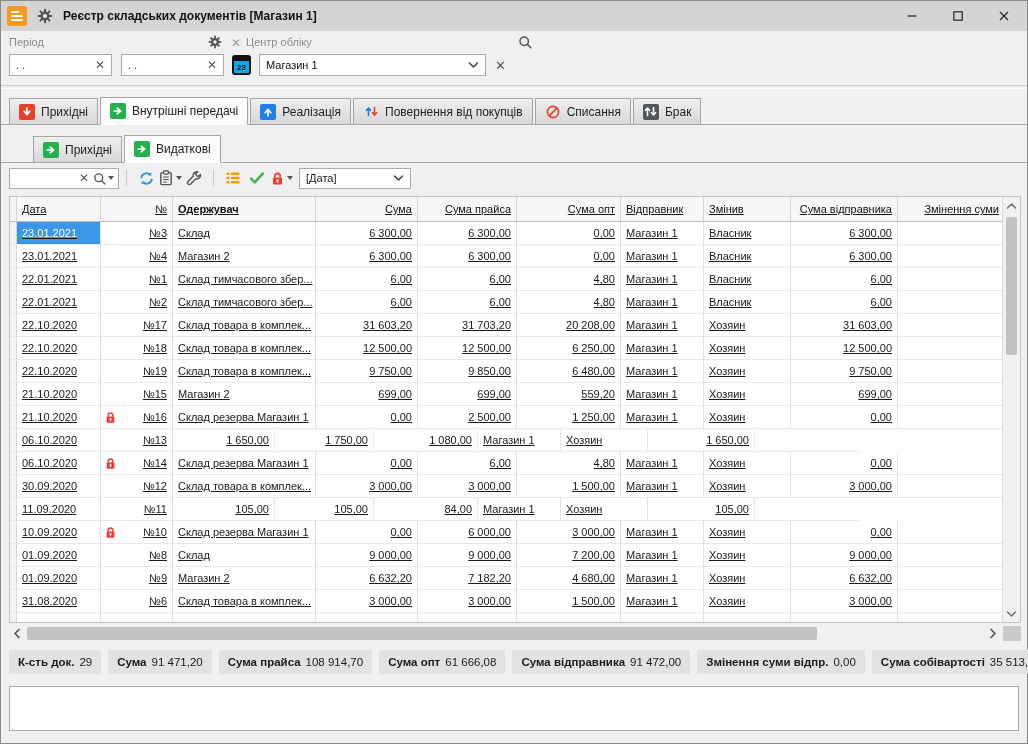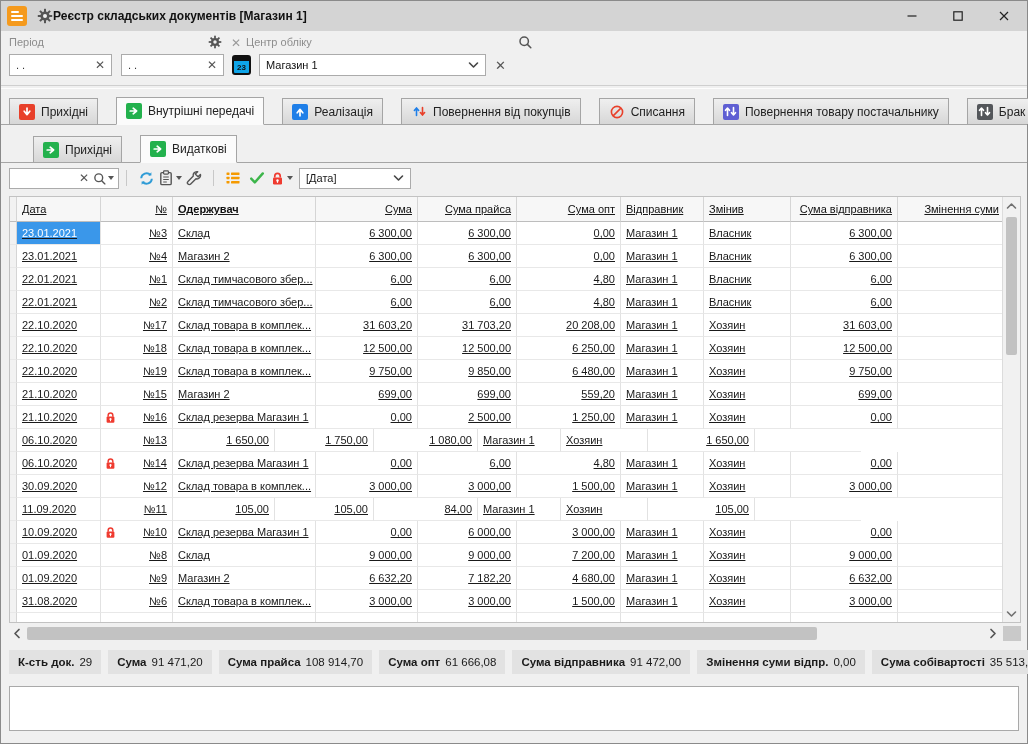--- a/index.html
+++ b/index.html
@@ -13,21 +13,21 @@
   .window{width:1028px;height:744px;position:relative;background:#f0f0f0;border:1px solid #8a8a8a;box-sizing:border-box;}
 
   
   .titlebar{height:30px;background:#d4d4d4;display:flex;align-items:center;padding:0 6px;box-sizing:border-box;}
   .doc-icon{width:20px;height:20px;background:#f59a1d;border-radius:3px;position:relative;flex:0 0 auto;}
   .doc-icon i{position:absolute;left:4px;height:2px;background:#fff;border-radius:1px;}
   .doc-icon i:nth-child(1){top:5px;width:8px;}
   .doc-icon i:nth-child(2){top:9px;width:12px;}
   .doc-icon i:nth-child(3){top:13px;width:12px;}
   .title-gear{margin-left:10px;flex:0 0 auto;display:flex;}
-  .title-text{font-weight:bold;font-size:12px;color:#111;}
+  .title-text{margin-left:10px;font-weight:bold;font-size:12px;color:#111;}
   .win-controls{margin-left:auto;display:flex;align-items:center;gap:28px;padding-right:8px;}
   .win-btn{width:18px;height:18px;display:flex;align-items:center;justify-content:center;color:#222;font-size:13px;cursor:default;}
   .win-btn svg{display:block;}
 
   
   .filter-area{padding:4px 4px 8px 8px;position:relative;}
   .filter-labels{height:15px;position:relative;color:#8d8d8d;font-size:11px;}
   .lbl-period{position:absolute;left:0;top:1px;}
   .lbl-center{position:absolute;left:237px;top:1px;}
   .flt-gear{position:absolute;left:199px;top:0;}
@@ -41,21 +41,21 @@
   .cal-btn{margin-left:8px;width:19px;height:20px;border:2px solid #111;border-radius:3px;background:#0ea5e9;box-sizing:border-box;position:relative;display:flex;align-items:flex-end;justify-content:center;font-size:8px;font-weight:bold;color:#111;}
   .cal-btn::before{content:"";position:absolute;top:0;left:0;right:0;height:4px;background:#111;}
   .cal-btn span{position:relative;line-height:11px;}
   .center-select{margin-left:8px;width:227px;height:22px;background:#fff;border:1px solid #ababab;box-sizing:border-box;display:flex;align-items:center;padding:0 6px;}
   .center-select .sval{flex:1;color:#111;}
   .flt-x2{margin-left:9px;color:#555;font-size:13px;}
   .filter-sep{height:2px;border-top:1px solid #cfcfcf;border-bottom:1px solid #fdfdfd;margin:0;}
 
   
   .tabs-row{display:flex;align-items:flex-end;padding:8px 8px 0 8px;border-bottom:1px solid #a5a5a5;}
-  .tab{display:flex;align-items:center;gap:6px;height:26px;padding:0 9px;background:linear-gradient(#efefef,#d7d7d7);border:1px solid #a5a5a5;border-bottom:none;margin-right:18px;box-sizing:border-box;font-size:12px;color:#222;cursor:default;white-space:nowrap;}
+  .tab{display:flex;align-items:center;gap:6px;height:26px;padding:0 9px;background:linear-gradient(#efefef,#d7d7d7);border:1px solid #a5a5a5;border-bottom:none;margin-right:2px;box-sizing:border-box;font-size:12px;color:#222;cursor:default;white-space:nowrap;}
   .tab.active{background:#fbfbfb;height:28px;margin-bottom:-1px;border-bottom:1px solid #fbfbfb;}
   .subtabs-row{display:flex;align-items:flex-end;padding:10px 8px 0 32px;border-bottom:1px solid #a5a5a5;}
   .sqicon{width:16px;height:16px;border-radius:2px;display:flex;align-items:center;justify-content:center;flex:0 0 auto;}
   .sq-red{background:#e8402a;} .sq-green{background:#23b14d;} .sq-blue{background:#1f7fe8;}
   .sq-indigo{background:#5f5fd3;} .sq-dark{background:#53565a;} .sq-none{background:transparent;}
   .caption-row{height:16px;text-align:center;color:#9a9a9a;font-size:11px;padding-top:3px;}
 
   
   .toolbar{display:flex;align-items:center;height:26px;padding:2px 8px 0 8px;}
   .search-box{width:110px;height:21px;background:#fff;border:1px solid #ababab;box-sizing:border-box;display:flex;align-items:center;padding:0 4px;}
@@ -305,28 +305,20 @@
     </div>
     <div class="tab">
       <span class="sqicon sq-none">
           <svg width="14" height="14" viewBox="0 0 14 14">
             <use href="#i-noentry"></use>
           </svg>
         </span>
       <span>Списання</span>
     </div>
     <div class="tab">
-      <span class="sqicon sq-indigo">
-          <svg width="13" height="13" viewBox="0 0 13 13">
-            <use href="#i-updown-white"></use>
-          </svg>
-        </span>
-      <span>Повернення товару постачальнику</span>
-    </div>
-    <div class="tab">
       <span class="sqicon sq-dark">
           <svg width="13" height="13" viewBox="0 0 13 13">
             <use href="#i-updown-white"></use>
           </svg>
         </span>
       <span>Брак</span>
     </div>
   </div>
 
   <div class="subtabs-row">

